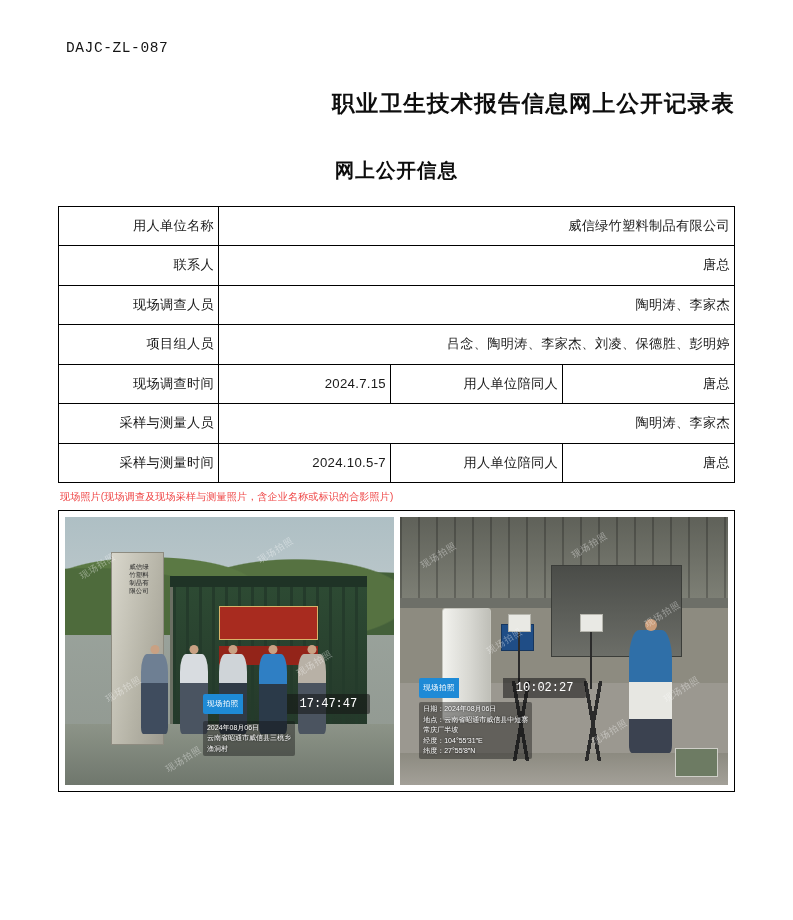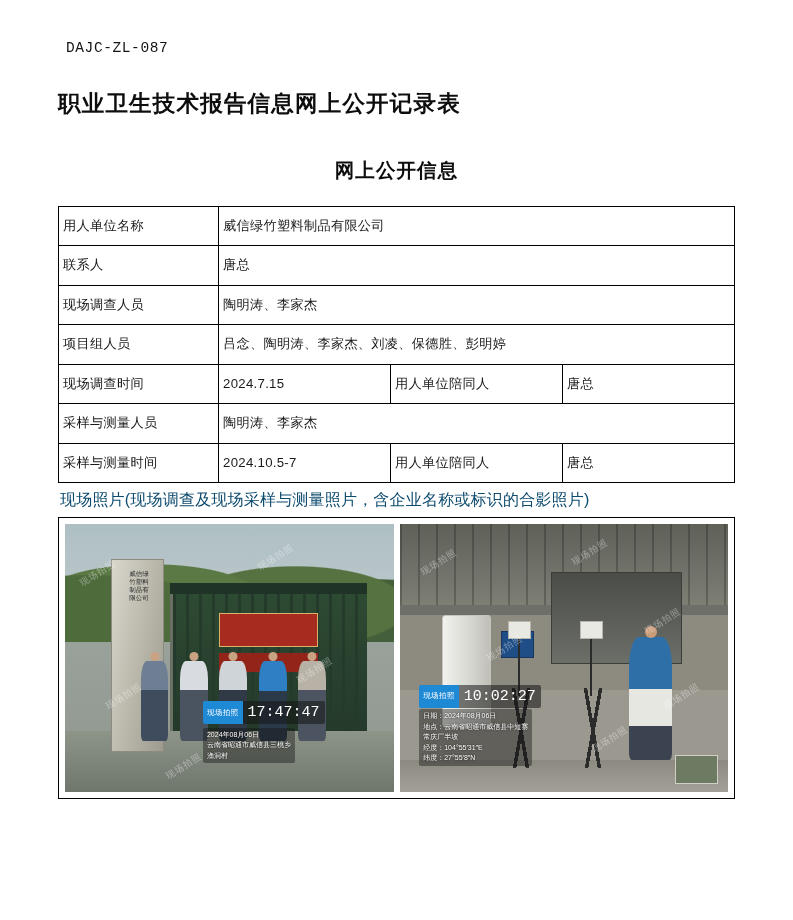--- a/index.html
+++ b/index.html
@@ -23,21 +23,21 @@
     position: relative;
   }
   .doc-code {
     font-family: "Liberation Mono", "DejaVu Sans Mono", monospace;
     font-size: 14.5px;
     letter-spacing: 0.6px;
     color: #141414;
     margin: 0 0 0 8px;
   }
   .main-title {
-    text-align: left;
+    text-align: right;
     font-size: 22.5px;
     font-weight: bold;
     letter-spacing: 1.2px;
     margin: 32px 0 0 0;
     color: #0d0d0d;
   }
   .sub-title {
     text-align: center;
     font-size: 19.5px;
     font-weight: bold;
@@ -46,35 +46,35 @@
     color: #0d0d0d;
   }
   table.info {
     width: 100%;
     border-collapse: collapse;
     table-layout: fixed;
   }
   table.info td {
     border: 1px solid #000;
     font-size: 13.2px;
-    text-align: left;
+    text-align: right;
     vertical-align: middle;
     padding: 9px 4px;
     line-height: 1.55;
     letter-spacing: 0.3px;
   }
   td.label { width: 160px; }
   td.val-mid { width: 175px; }
   td.val-right { width: 105px; }
   .two-line { line-height: 1.85; }
   .photo-caption {
-    font-size: 16px;
+    font-size: 10px;
     letter-spacing: 0.2px;
     padding: 7px 2px 6px 2px;
-    color: #0c4a6e;
+    color: #ef4444;
   }
   .photo-box {
     border: 1px solid #000;
     padding: 6px;
     height: 282px;
     display: flex;
     gap: 6px;
     background: #fff;
   }
   .photo {
@@ -143,23 +143,23 @@
   }
   .stamp-badge {
     position: absolute; display: flex; align-items: stretch;
     font-size: 8px; color: #fff; overflow: hidden; border-radius: 2px;
   }
   .stamp-badge .tag {
     background: #1e8ad6; padding: 3px 4px; font-size: 7.5px;
     display: flex; align-items: center; letter-spacing: 0.4px;
   }
   .stamp-badge .tm {
-    background: rgba(20,20,20,0.55); padding: 3px 5px;
+    background: rgba(20,20,20,0.55); padding: 3px 13px;
     font-family: "Liberation Mono", "DejaVu Sans Mono", monospace;
-    font-size: 15px; display: flex; align-items: center;
+    font-size: 12px; display: flex; align-items: center; margin-left: 44px;
   }
   .stamp-lines {
     position: absolute; color: #fff; font-size: 7px; line-height: 1.5;
     text-shadow: 0 0 2px rgba(0,0,0,.85); background: rgba(20,20,20,0.42);
     padding: 2px 4px; border-radius: 2px;
   }
   .wm {
     position: absolute; color: rgba(255,255,255,0.40);
     font-size: 9px; letter-spacing: 1px;
     transform: rotate(-32deg); white-space: nowrap; pointer-events: none;

